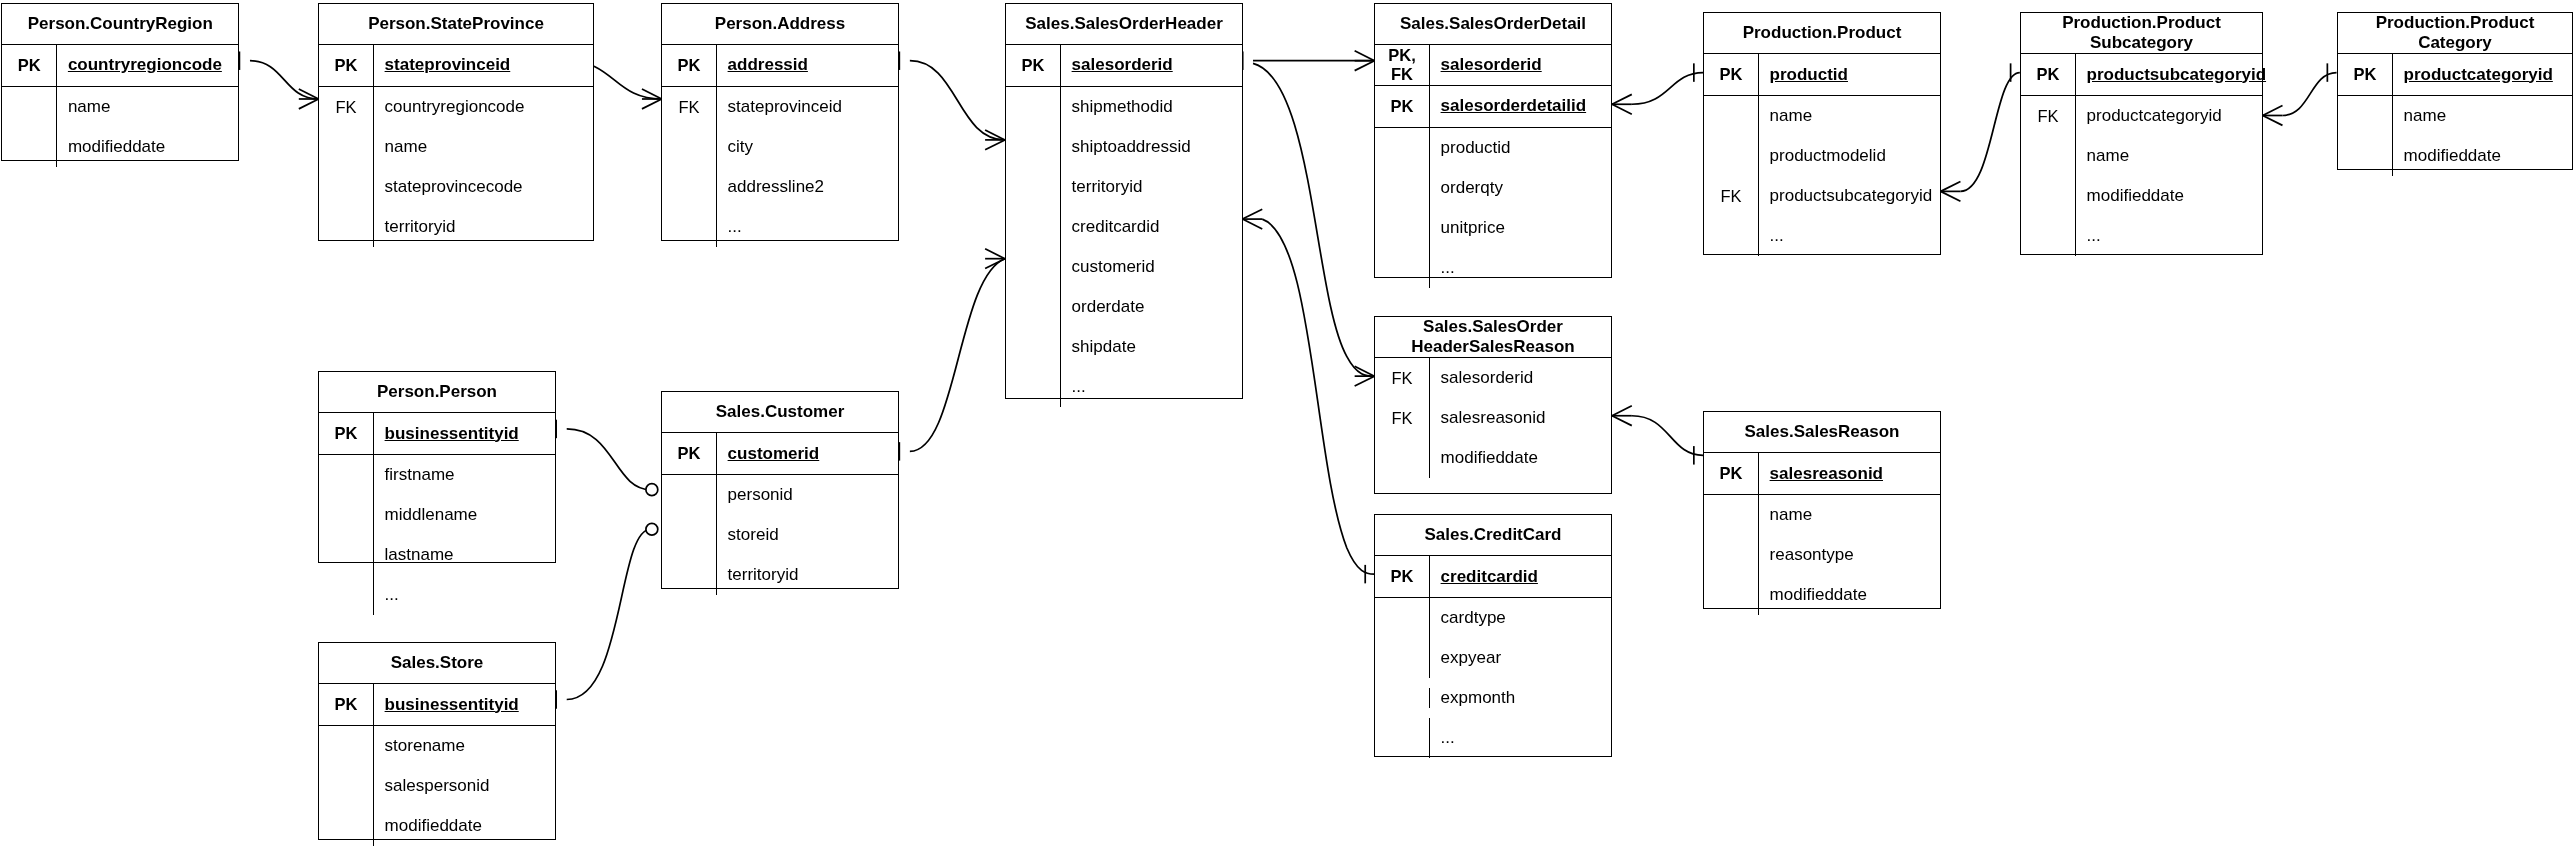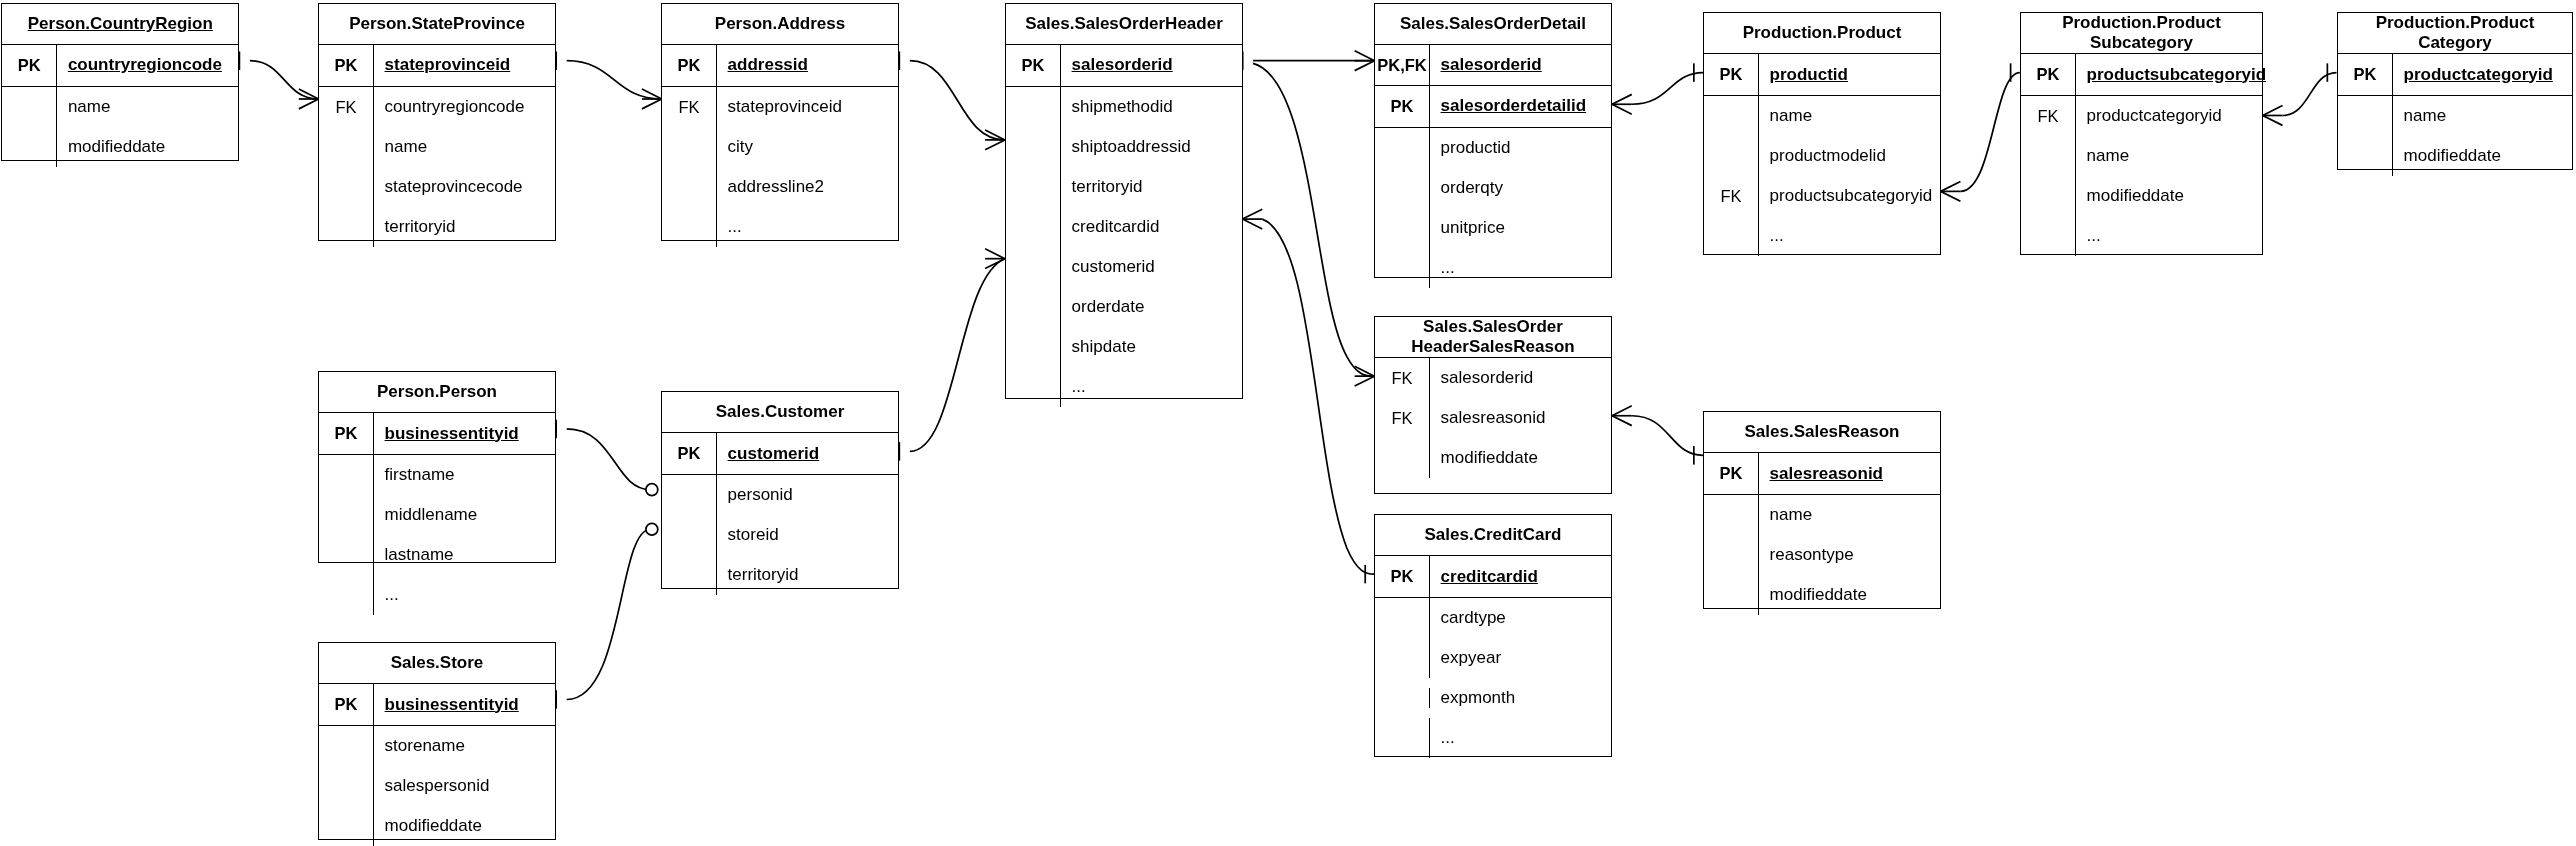--- a/index.html
+++ b/index.html
@@ -84,39 +84,39 @@
       <line x1="842" y1="636" x2="842" y2="664" fill="none" stroke="#000000" stroke-width="2.6"></line>
       <path d="M 858,650 C 930,650 930,742 985,742" fill="none" stroke="#000000" stroke-width="2.6"></path>
       <circle cx="987" cy="742" r="9" fill="#ffffff" stroke="#000000" stroke-width="2.6"></circle>
       <line x1="1004" y1="729" x2="1004" y2="755" fill="none" stroke="#000000" stroke-width="2.6"></line>
       <line x1="842" y1="1046" x2="842" y2="1074" fill="none" stroke="#000000" stroke-width="2.6"></line>
       <path d="M 858,1060 C 945,1060 935,802 985,802" fill="none" stroke="#000000" stroke-width="2.6"></path>
       <circle cx="987" cy="802" r="9" fill="#ffffff" stroke="#000000" stroke-width="2.6"></circle>
       <line x1="1004" y1="789" x2="1004" y2="815" fill="none" stroke="#000000" stroke-width="2.6"></line>
     </svg>
 <div class="entity" style="left: 1.3px; top: 2.6px; width: 238px; height: 158px;">
-      <div class="ent-title" style="height: 41px; text-decoration: underline;">Person.CountryRegion</div>
+      <div class="ent-title" style="height: 41px;">Person.CountryRegion</div>
       <div class="key-block">
         <div class="row" style="height: 41px;">
           <div class="kcol bold" style="flex-basis: 54px;">PK</div>
           <div class="ncol pk">countryregioncode</div>
         </div>
       </div>
       <div class="attr-block">
         <div class="row" style="height: 40px;">
           <div class="kcol" style="flex-basis: 54px;"></div>
           <div class="ncol">name</div>
         </div>
         <div class="row" style="height: 40px;">
           <div class="kcol" style="flex-basis: 54px;"></div>
           <div class="ncol">modifieddate</div>
         </div>
       </div>
     </div>
-    <div class="entity" style="left: 318px; top: 2.6px; width: 238px; height: 238px;">
+    <div class="entity" style="left: 318px; top: 2.6px; width: 276px; height: 238px;">
       <div class="ent-title" style="height: 41px;">Person.StateProvince</div>
       <div class="key-block">
         <div class="row" style="height: 41px;">
           <div class="kcol bold" style="flex-basis: 54px;">PK</div>
           <div class="ncol pk">stateprovinceid</div>
         </div>
       </div>
       <div class="attr-block">
         <div class="row" style="height: 40px;">
           <div class="kcol" style="flex-basis: 54px;">FK</div>
@@ -203,21 +203,21 @@
         <div class="row" style="height: 40px;">
           <div class="kcol" style="flex-basis: 54px;"></div>
           <div class="ncol">...</div>
         </div>
       </div>
     </div>
     <div class="entity" style="left: 1374px; top: 2.6px; width: 238px; height: 275px;">
       <div class="ent-title" style="height: 41px;">Sales.SalesOrderDetail</div>
       <div class="key-block">
         <div class="row" style="height: 41px; border-bottom: 1.7px solid rgb(0, 0, 0);">
-          <div class="kcol bold" style="flex-basis: 54px;">
+          <div class="kcol bold" style="flex-basis: 54px; flex-direction: column;">
             <div>PK,</div>
             <div>FK</div>
           </div>
           <div class="ncol pk">salesorderid</div>
         </div>
         <div class="row" style="height: 41px;">
           <div class="kcol bold" style="flex-basis: 54px;">PK</div>
           <div class="ncol pk">salesorderdetailid</div>
         </div>
       </div>

